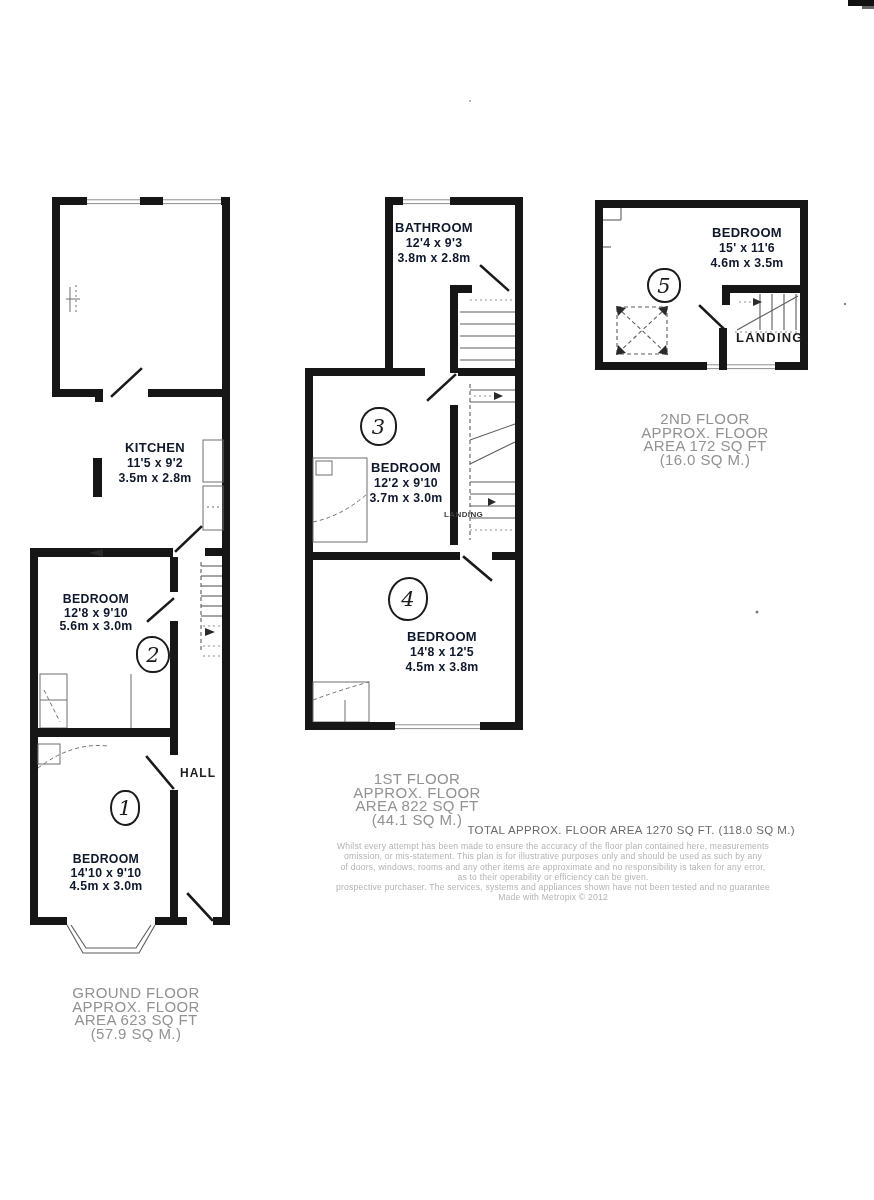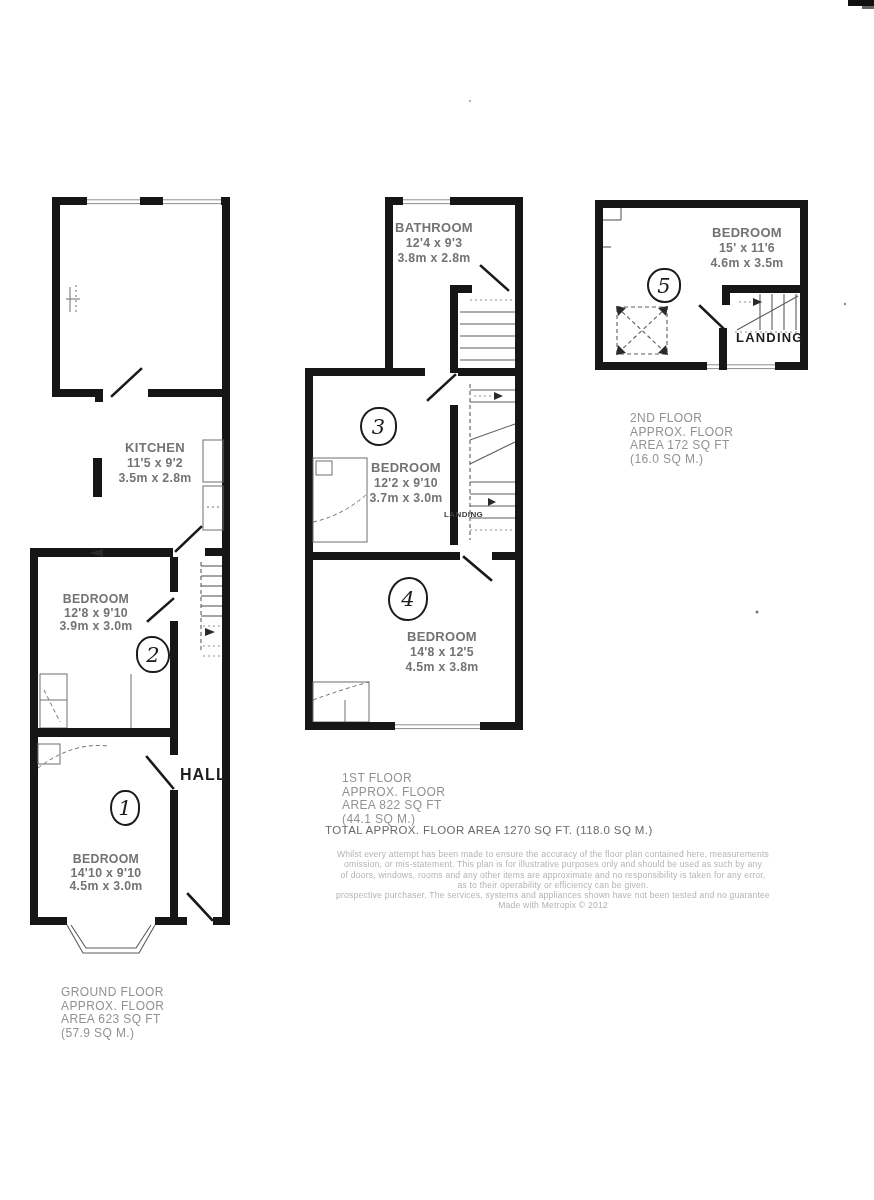--- a/index.html
+++ b/index.html
@@ -8,30 +8,30 @@
   #plan-svg{position:absolute;left:0;top:0;}
   .wall{fill:#161616;}
   .thin{stroke:#5c5c5c;stroke-width:1.1;fill:none;}
   .thin2{stroke:#8f8f8f;stroke-width:1;fill:none;}
   .door{stroke:#1a1a1a;stroke-width:2.6;fill:none;stroke-linecap:square;}
   .dash{stroke-dasharray:4 3;}
   .dot{stroke-dasharray:2 3;}
   .furn{stroke:#6f6f6f;stroke-width:1;fill:none;}
   .mark{fill:#2a2a2a;}
 
-  .room-label{position:absolute;text-align:center;color:#737373;font-weight:bold;
+  .room-label{position:absolute;text-align:center;color:#0f172a;font-weight:bold;
     font-size:13px;line-height:15.5px;letter-spacing:.3px;}
   .room-label .rdim{font-size:12.3px;}
   .sm .rname,.sm .rdim{font-size:12.3px;line-height:13.5px;}
   .small-label{position:absolute;font-weight:bold;color:#1d1d1d;}
-  .floor-label{position:absolute;text-align:left;color:#929292;font-size:12px;
+  .floor-label{position:absolute;text-align:center;color:#929292;font-size:15px;
     line-height:13.5px;letter-spacing:.4px;}
-  .total-line{position:absolute;text-align:left;color:#6a6a6a;font-size:11.5px;letter-spacing:.4px;}
+  .total-line{position:absolute;text-align:right;color:#6a6a6a;font-size:11.5px;letter-spacing:.4px;}
   .disclaimer{position:absolute;text-align:center;color:#b3b3b3;font-size:8.6px;
-    line-height:10.3px;letter-spacing:.2px;margin-top:8px;}
+    line-height:10.3px;letter-spacing:.2px;}
   .circle-num{position:absolute;border:2px solid #1b1b1b;display:flex;align-items:center;
     justify-content:center;color:#1b1b1b;font-family:"DejaVu Serif",serif;font-style:italic;
     font-size:21px;border-radius:52% 48% 50% 54%;}
   .artifact{position:absolute;background:#111;}
 </style>
 </head>
 <body>
 
 <div id="page">
 
@@ -255,24 +255,24 @@
 
   <div class="room-label" style="left:95px;top:440px;width:120px;text-align:center;">
     <div class="rname">KITCHEN</div>
     <div class="rdim">11'5 x 9'2</div>
     <div class="rdim">3.5m x 2.8m</div>
   </div>
 
   <div class="room-label sm" style="left:36px;top:593px;width:120px;">
     <div class="rname">BEDROOM</div>
     <div class="rdim">12'8 x 9'10</div>
-    <div class="rdim">3.9m x 3.0m</div>
-  </div>
-
-  <div class="small-label" style="left:180px;top:766px;font-size:16px;letter-spacing:1px;">HALL</div>
+    <div class="rdim">5.6m x 3.0m</div>
+  </div>
+
+  <div class="small-label" style="left:180px;top:766px;font-size:12px;letter-spacing:1px;">HALL</div>
 
   <div class="room-label sm" style="left:46px;top:853px;width:120px;">
     <div class="rname">BEDROOM</div>
     <div class="rdim">14'10 x 9'10</div>
     <div class="rdim">4.5m x 3.0m</div>
   </div>
 
   <div class="circle-num" style="left:110px;top:790px;width:26px;height:32px;">1</div>
   <div class="circle-num" style="left:136px;top:636px;width:30px;height:33px;border-radius:48% 55% 50% 50%;">2</div>
 

